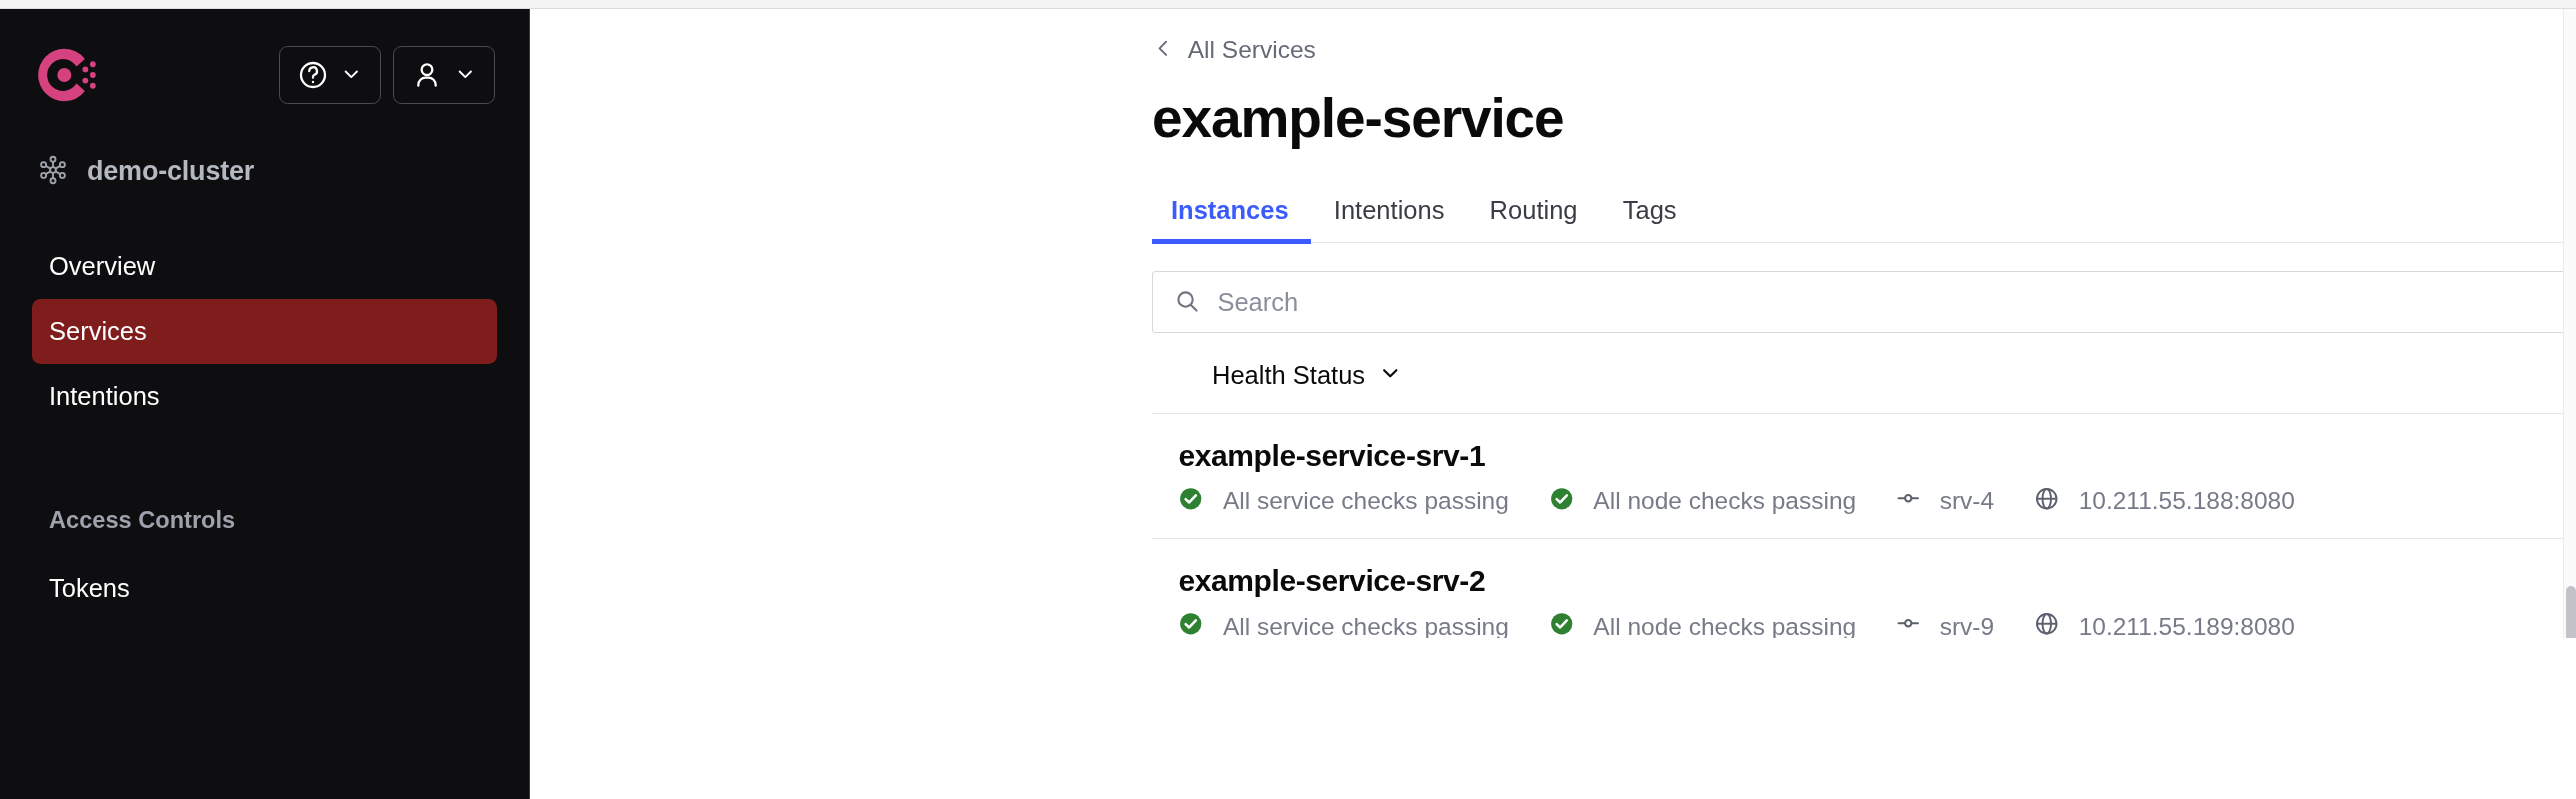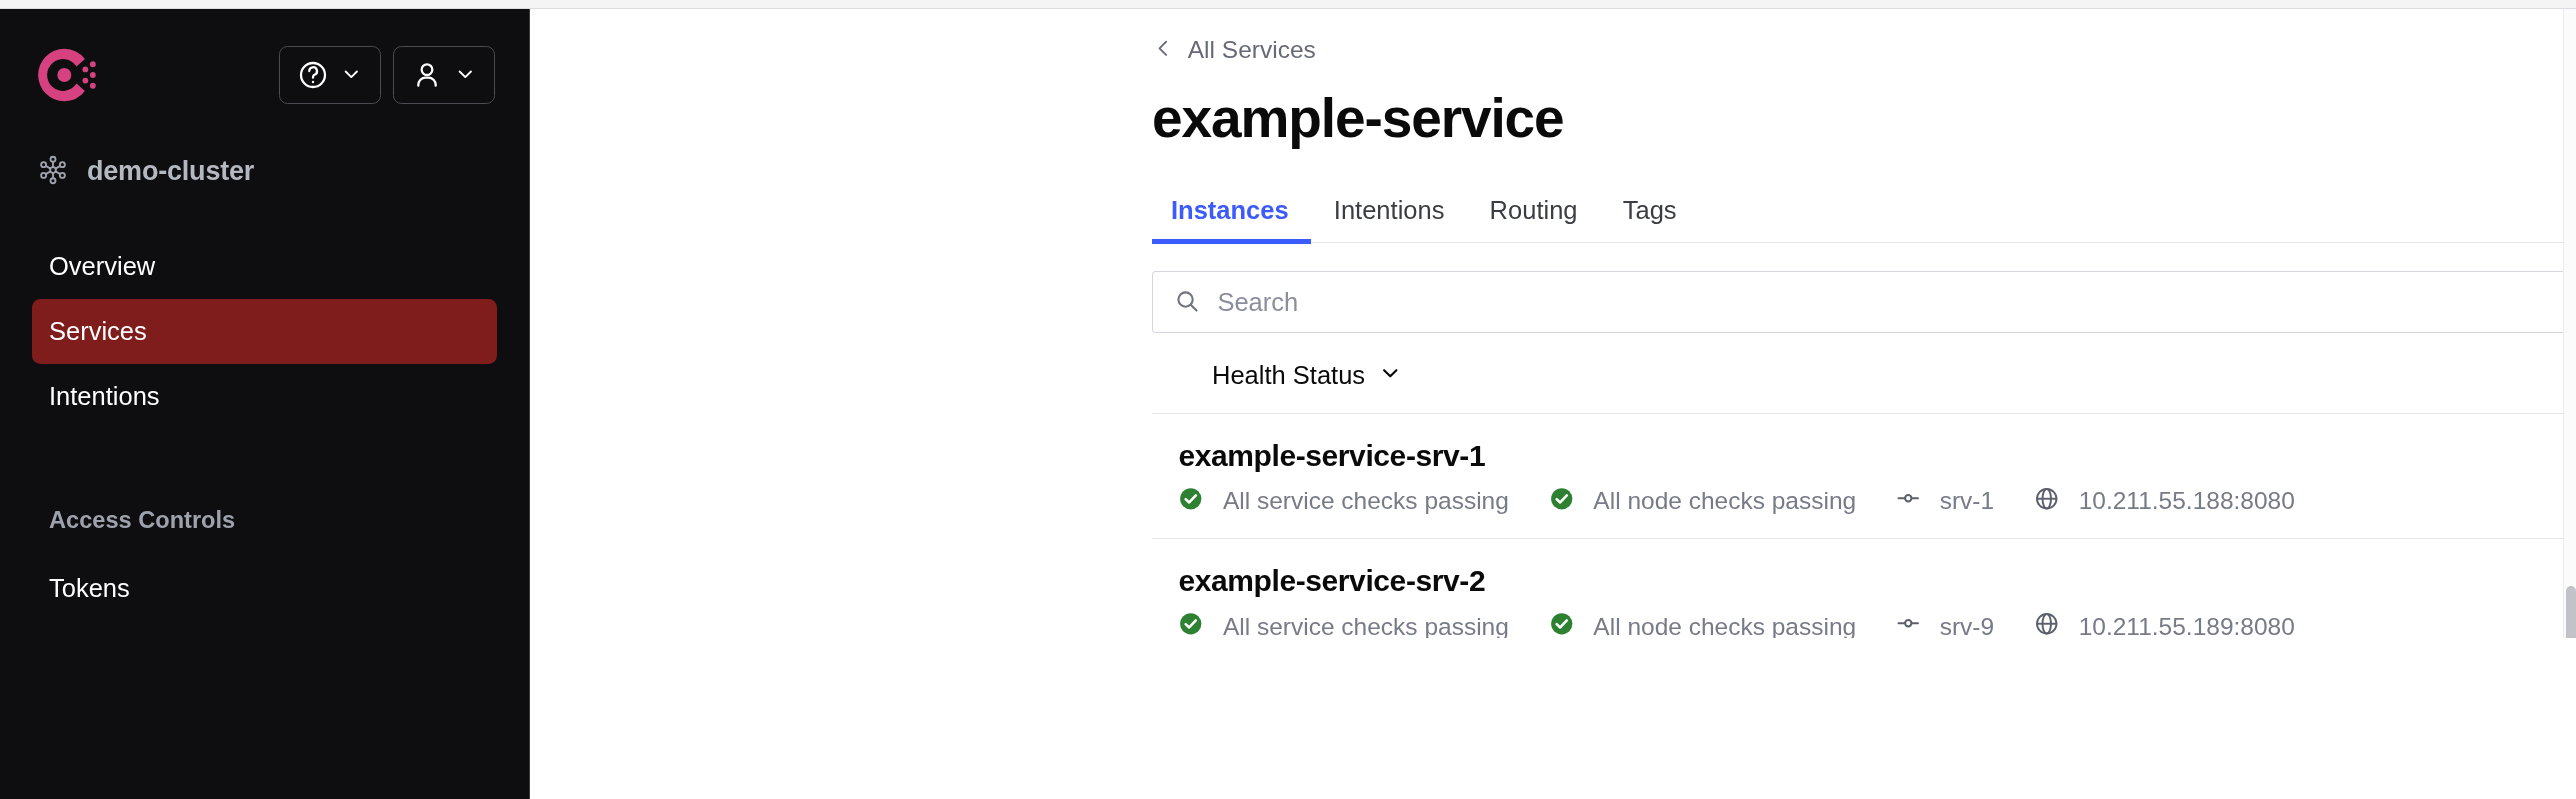--- a/index.html
+++ b/index.html
@@ -451,21 +451,21 @@
             </div>
 
             <div class="meta-item">
               <span>
                 <svg width="24.5" height="24.5" viewBox="0 0 24 24" fill="none" stroke="#5b606c" stroke-width="2" stroke-linecap="round">
                   <circle cx="12" cy="12" r="3.1"></circle>
                   <line x1="2.5" y1="12" x2="8.5" y2="12"></line>
                   <line x1="15.5" y1="12" x2="21.5" y2="12"></line>
                 </svg>
               </span>
-              <span>srv-1</span>
+              <span>srv-4</span>
             </div>
 
             <div class="meta-item">
               <span>
                 <svg width="25.5" height="25.5" viewBox="0 0 24 24" fill="none" stroke="#5b606c" stroke-width="1.8">
                   <circle cx="12" cy="12" r="9.2"></circle>
                   <ellipse cx="12" cy="12" rx="4" ry="9.2"></ellipse>
                   <line x1="2.8" y1="12" x2="21.2" y2="12"></line>
                 </svg>
               </span>

